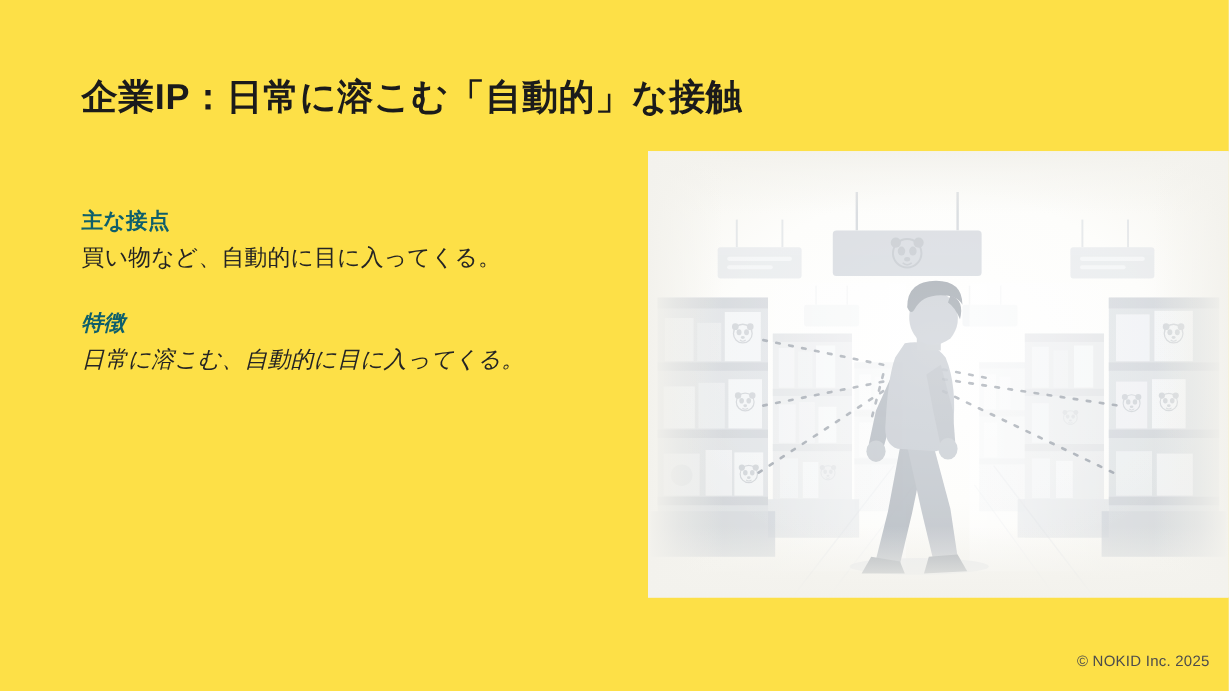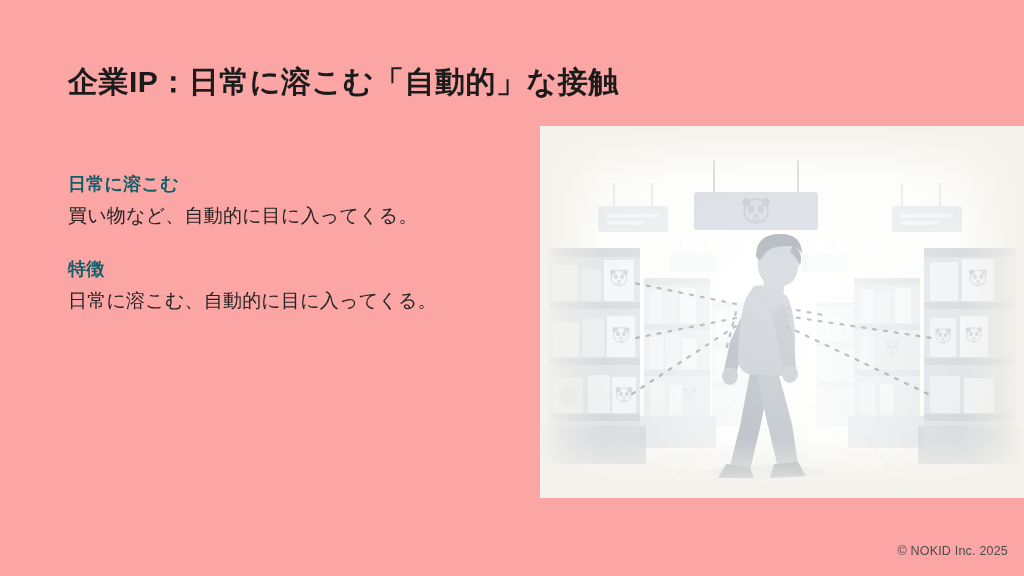--- a/index.html
+++ b/index.html
@@ -10,21 +10,21 @@
     width: 1024px;
     height: 576px;
     background: #f3f2ed;
     font-family: "Liberation Sans", "DejaVu Sans", sans-serif;
     overflow: hidden;
     position: relative;
   }
   .slide {
     position: absolute;
     inset: 0;
-    background: #fca5a5;
+    background: #fde047;
   }
 
   
   .slide-title {
     position: absolute;
     left: 68px;
     top: 62px;
     font-size: 30px;
     font-weight: bold;
     color: #1b1b1b;
@@ -34,21 +34,21 @@
   }
 
   
   .content-col {
     position: absolute;
     left: 68px;
     top: 172px;
     width: 450px;
   }
   .block { margin-bottom: 26px; }
-  .block:last-child { margin-bottom: 0; }
+  .block:last-child { margin-bottom: 0; font-style: italic; }
   .block-heading {
     font-size: 18px;
     font-weight: bold;
     color: #0f5f6b;
     line-height: 1.35;
     margin-bottom: 5px;
     letter-spacing: 0.3px;
   }
   .block-body {
     font-size: 19px;
@@ -98,21 +98,21 @@
 </head>
 <body>
 
 <div class="slide">
 
   <div class="slide-title">企業IP：日常に溶こむ「自動的」な接触</div>
 
   <div class="content-col">
 
     <div class="block">
-      <div class="block-heading">日常に溶こむ</div>
+      <div class="block-heading">主な接点</div>
       <div class="block-body">買い物など、自動的に目に入ってくる。</div>
     </div>
 
 
     <div class="block">
       <div class="block-heading">特徴</div>
       <div class="block-body">日常に溶こむ、自動的に目に入ってくる。</div>
     </div>
 
   </div>

